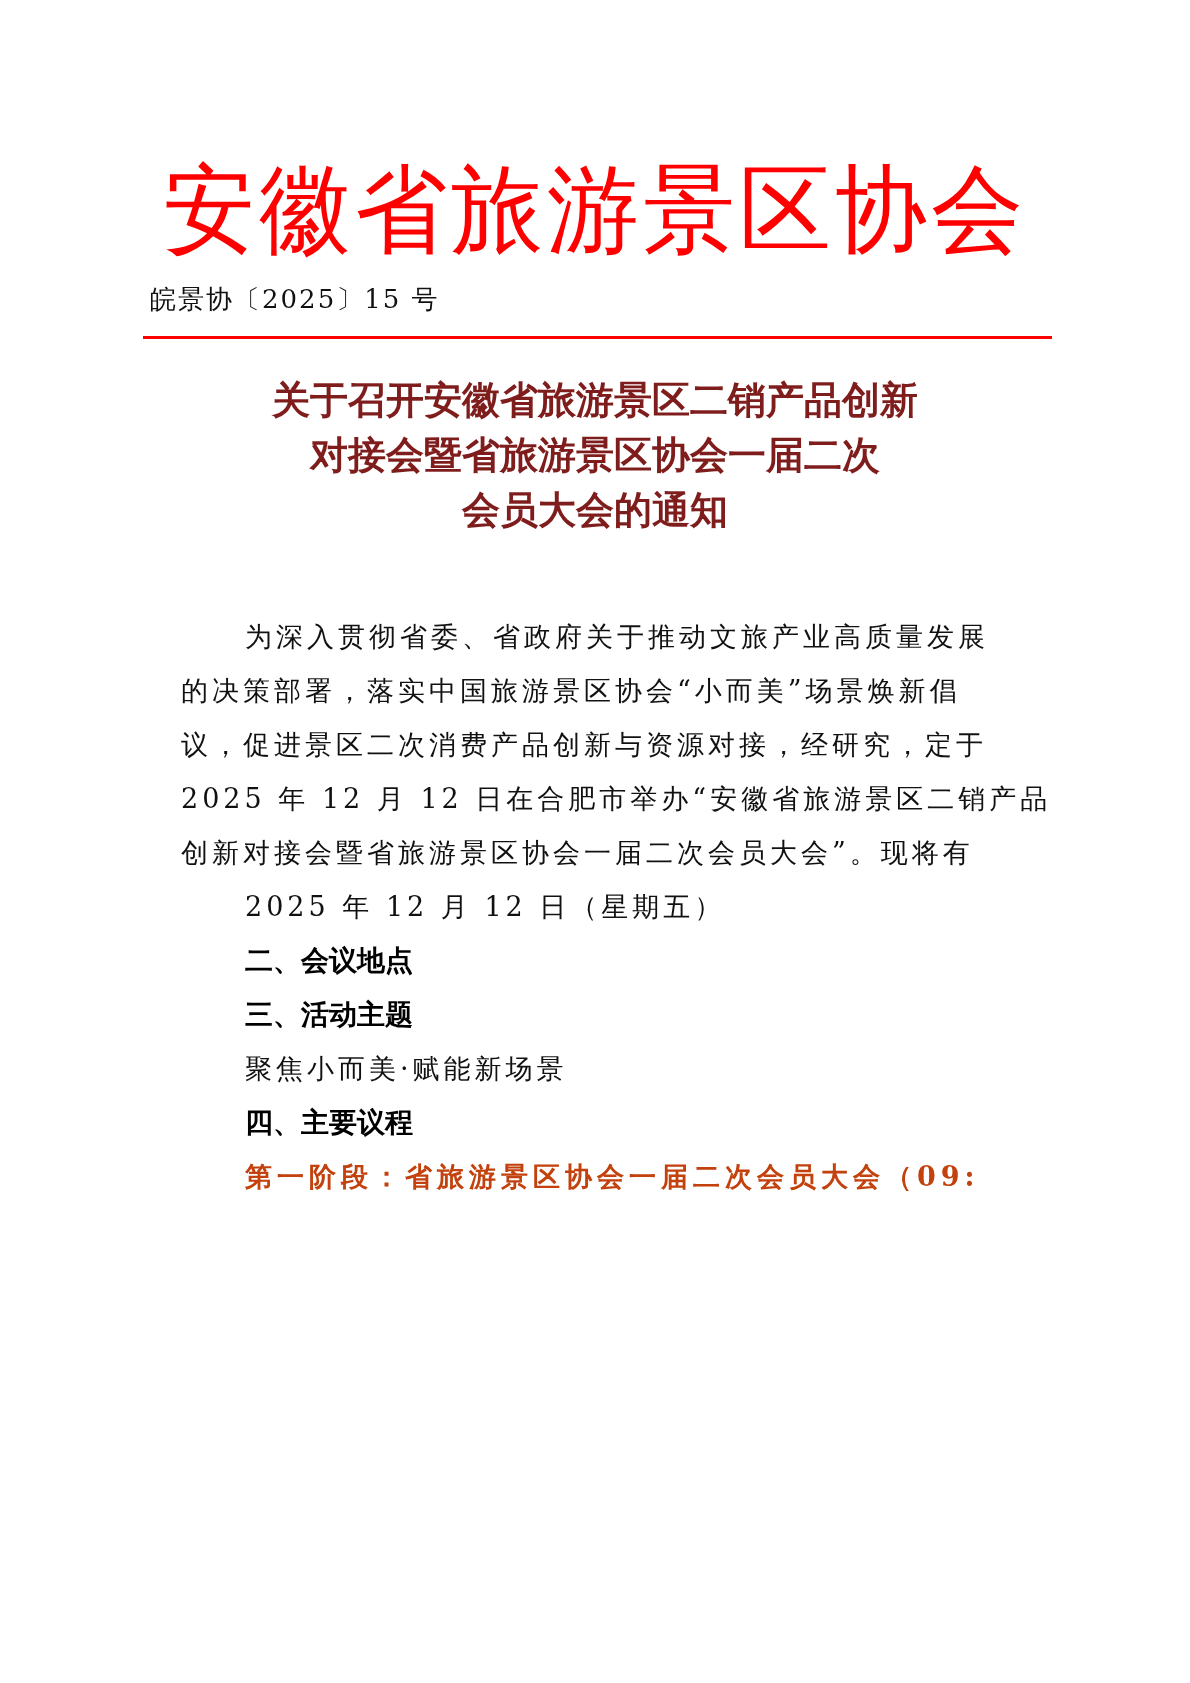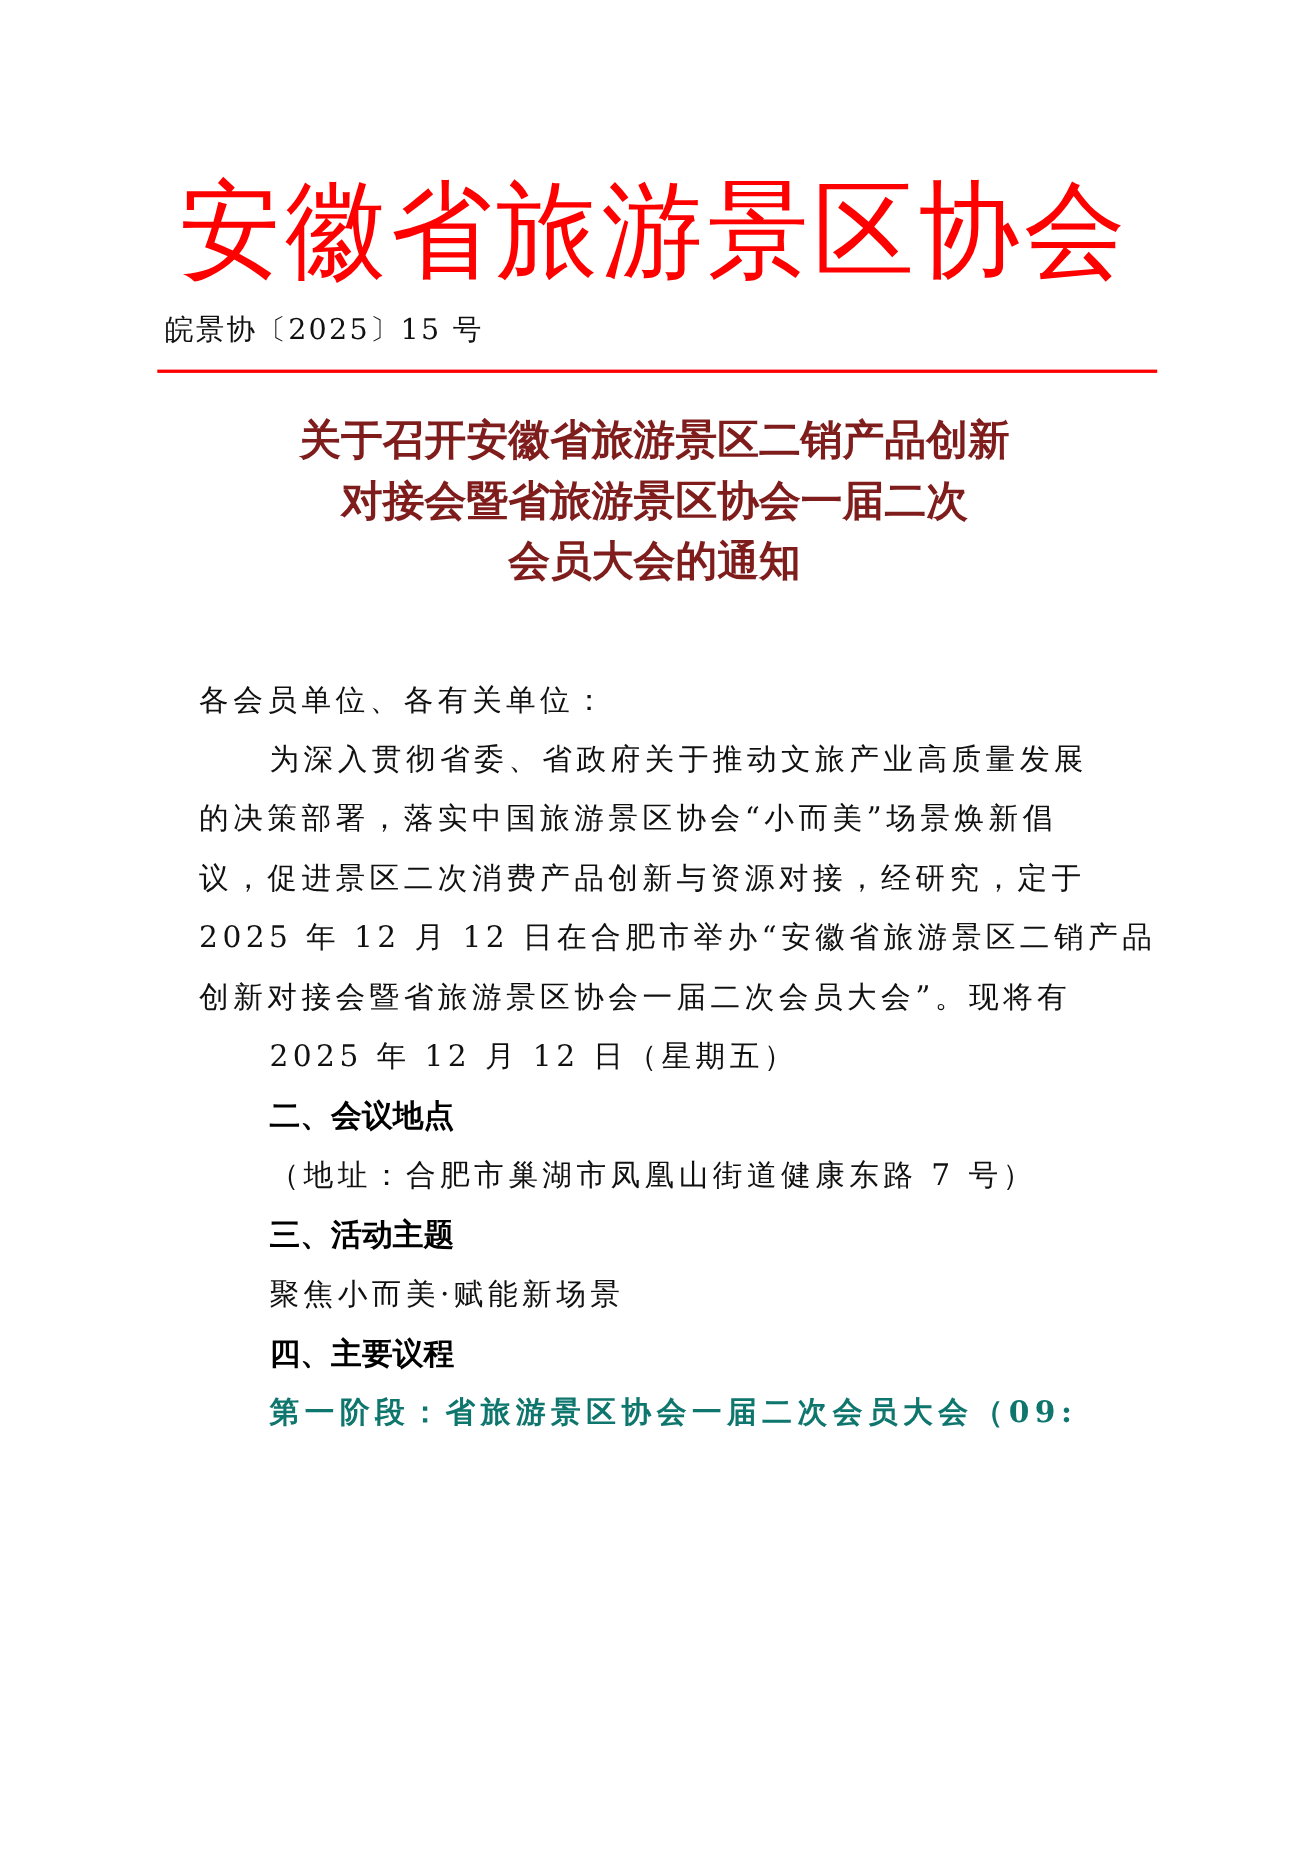--- a/index.html
+++ b/index.html
@@ -32,50 +32,48 @@
       position: absolute; left: 181px; top: 610px; width: 840px;
       font-family: "DejaVu Serif", "Liberation Serif", serif;
       font-size: 27px; color: #111; letter-spacing: 4px;
     }
     .line { height: 54px; line-height: 54px; white-space: nowrap; }
     .indent { padding-left: 64px; }
     .heading {
       font-family: "DejaVu Sans", "Liberation Sans", sans-serif;
       font-weight: bold; font-size: 28px; letter-spacing: 0px; color: #000;
     }
-    .stage { font-weight: bold; color: #0f766e; letter-spacing: 5px; }
+    .stage { font-weight: bold; color: #c2410c; letter-spacing: 5px; }
   </style>
 </head>
 <body>
 
 <div class="page">
 
   <div class="masthead">安徽省旅游景区协会</div>
   <div class="docnum">皖景协〔2025〕15 号</div>
   <div class="redline"></div>
 
   <div class="title">
     <div>关于召开安徽省旅游景区二销产品创新</div>
     <div>对接会暨省旅游景区协会一届二次</div>
     <div>会员大会的通知</div>
   </div>
 
   <div class="body">
-    <div class="line">各会员单位、各有关单位：</div>
 
     <div class="line indent">为深入贯彻省委、省政府关于推动文旅产业高质量发展</div>
     <div class="line">的决策部署，落实中国旅游景区协会“小而美”场景焕新倡</div>
     <div class="line">议，促进景区二次消费产品创新与资源对接，经研究，定于</div>
     <div class="line">2025 年 12 月 12 日在合肥市举办“安徽省旅游景区二销产品</div>
     <div class="line">创新对接会暨省旅游景区协会一届二次会员大会”。现将有</div>
 
     <div class="line indent">2025 年 12 月 12 日（星期五）</div>
 
     <div class="line indent heading">二、会议地点</div>
-    <div class="line indent">（地址：合肥市巢湖市凤凰山街道健康东路 7 号）</div>
 
     <div class="line indent heading">三、活动主题</div>
     <div class="line indent">聚焦小而美·赋能新场景</div>
 
     <div class="line indent heading">四、主要议程</div>
     <div class="line indent stage">第一阶段：省旅游景区协会一届二次会员大会（09:</div>
   </div>
 
 </div>
 

